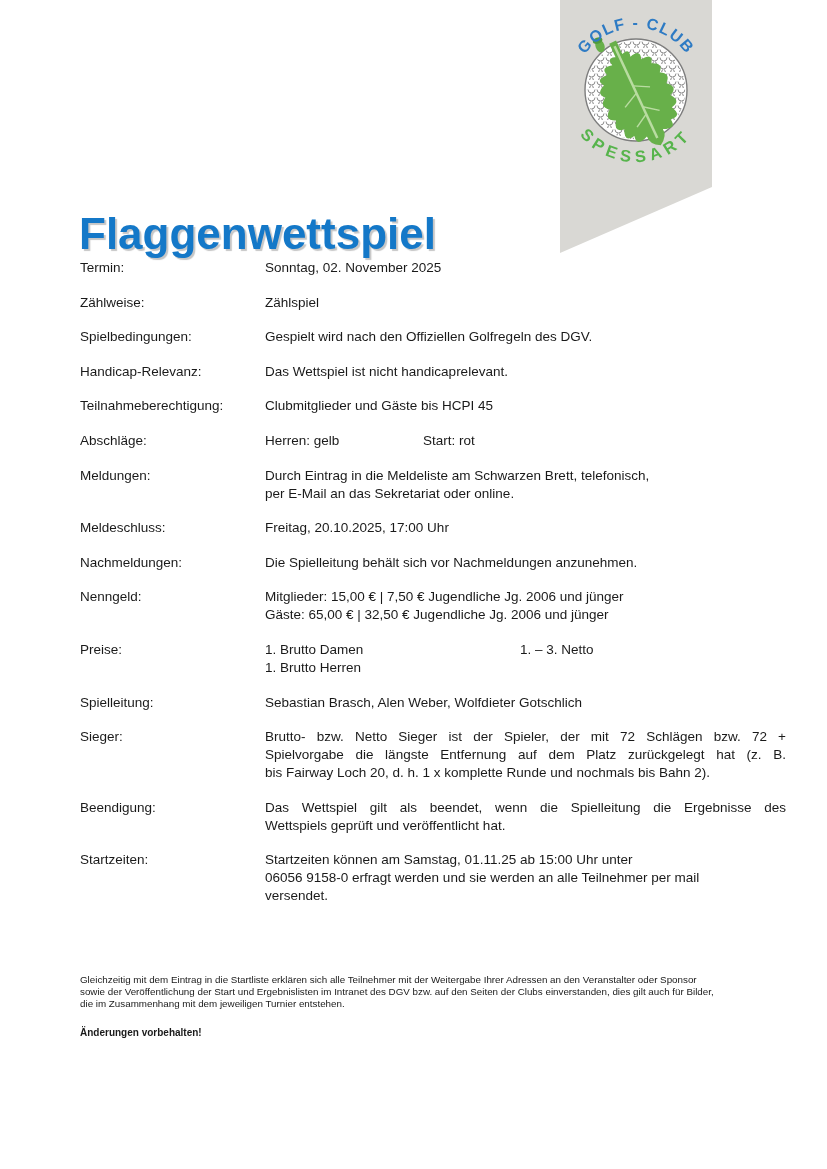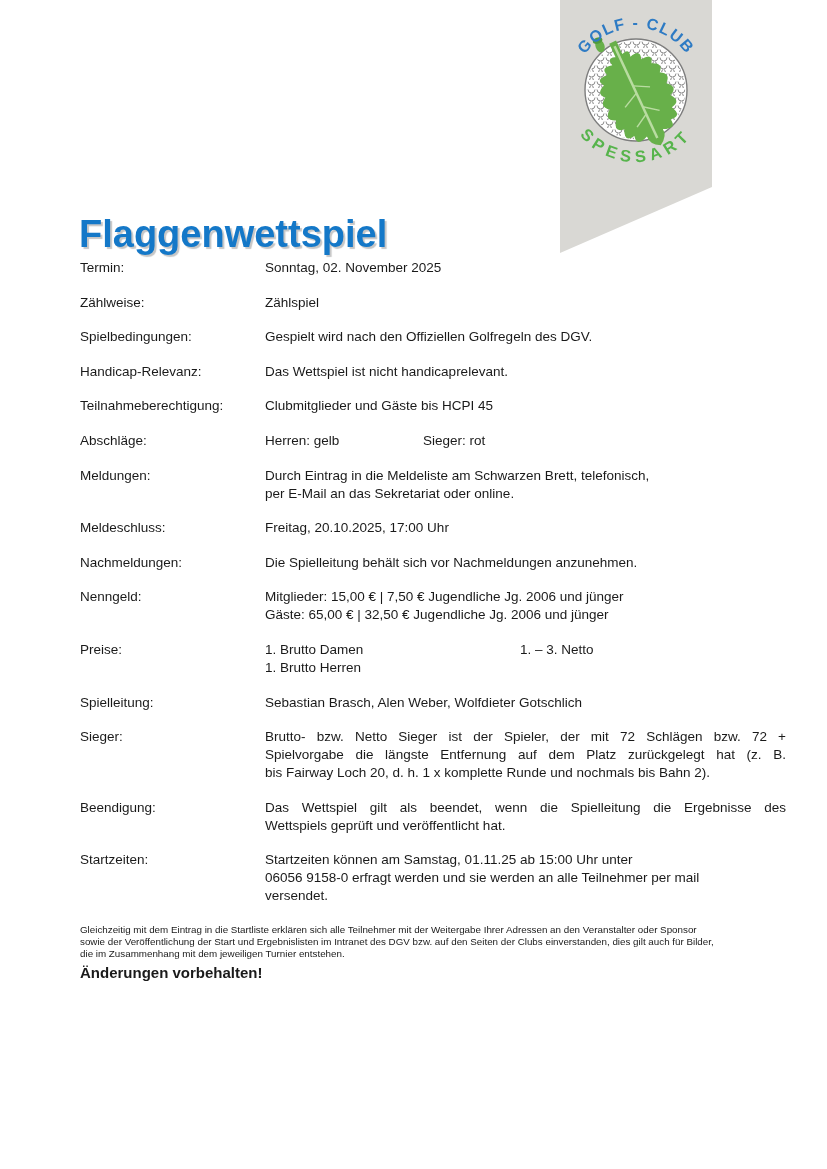--- a/index.html
+++ b/index.html
@@ -1,35 +1,35 @@
 <!DOCTYPE html>
 <html><head>
 <meta charset="utf-8">
 <style>
   html,body{margin:0;padding:0;background:#ffffff;}
   body{width:827px;height:1169px;position:relative;font-family:"Liberation Sans","DejaVu Sans",sans-serif;color:#1a1a1a;}
   .page{position:absolute;left:0;top:0;width:827px;height:1169px;background:#ffffff;overflow:hidden;}
 
   .logo{position:absolute;left:560px;top:0;width:152px;height:253px;}
 
-  .title{position:absolute;left:79px;top:216px;margin:0;font-size:38px;line-height:36px;font-weight:bold;
+  .title{position:absolute;left:79px;top:216px;margin:0;font-size:44px;line-height:36px;font-weight:bold;
          color:#1478c8;text-shadow:2px 2px 1px #c6c6c6;}
 
   .details{position:absolute;left:80px;top:259px;width:706px;font-size:13.5px;line-height:18px;}
   .row{display:flex;margin-bottom:16.6px;}
   .lab{flex:0 0 185px;width:185px;}
   .val{width:521px;}
   .ln{min-height:18px;}
   .ln.jl{text-align:justify;text-align-last:justify;}
   .col{display:inline-block;}
   b{font-weight:normal;}
 
-  .footer{position:absolute;left:80px;top:924px;width:722px;}
+  .footer{position:absolute;left:80px;top:974px;width:722px;}
   .smallprint{font-size:9.8px;line-height:12px;}
-  .notice{font-size:15px;font-weight:bold;margin-top:3px;line-height:19px;}
+  .notice{font-size:10px;font-weight:bold;margin-top:13px;line-height:19px;}
 </style>
 </head>
 <body>
 
 <div class="page">
 
   <div class="logo">
     <svg width="152" height="253" viewBox="0 0 152 253">
       <defs>
         <pattern id="dimples" width="9" height="8" patternUnits="userSpaceOnUse">
@@ -95,21 +95,21 @@
       </div>
       <div class="row">
         <div class="lab">Teilnahmeberechtigung:</div>
         <div class="val">
           <div class="ln"><span>Clubmitglieder und Gäste bis HCPI 45</span></div>
         </div>
       </div>
       <div class="row">
         <div class="lab">Abschläge:</div>
         <div class="val">
-          <div class="ln"><span class="col" style="width: 158px;">Herren: gelb</span><span>Sieger: rot</span></div>
+          <div class="ln"><span class="col" style="width: 158px;">Herren: gelb</span><span>Start: rot</span></div>
         </div>
       </div>
       <div class="row">
         <div class="lab">Meldungen:</div>
         <div class="val">
           <div class="ln"><span>Durch Eintrag in die Meldeliste am Schwarzen Brett, telefonisch,</span></div>
           <div class="ln"><span>per E-Mail an das Sekretariat oder online.</span></div>
         </div>
       </div>
       <div class="row">

